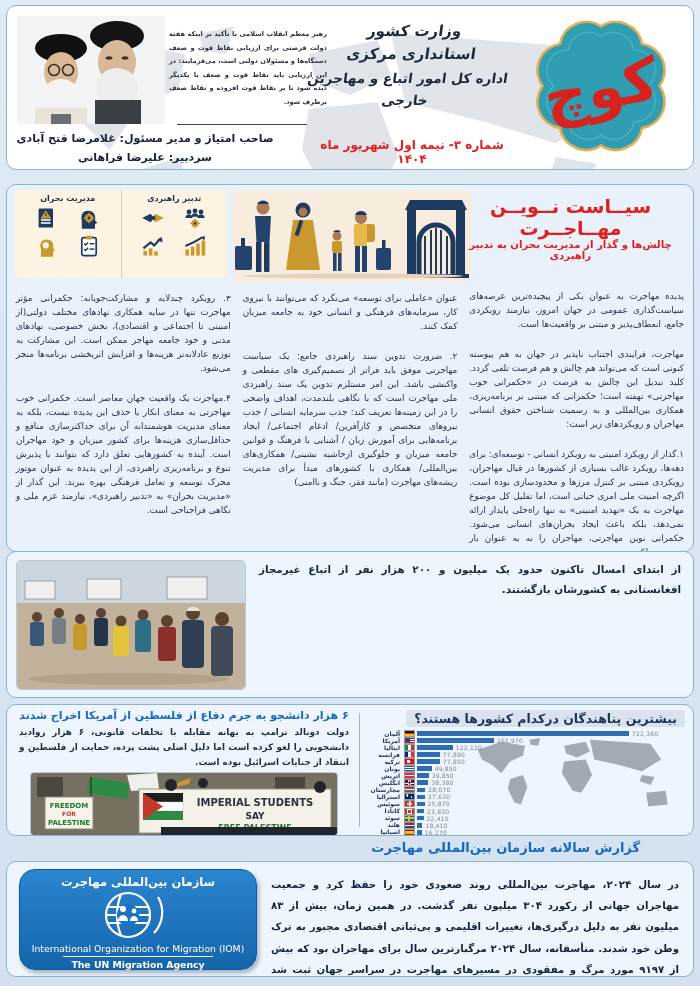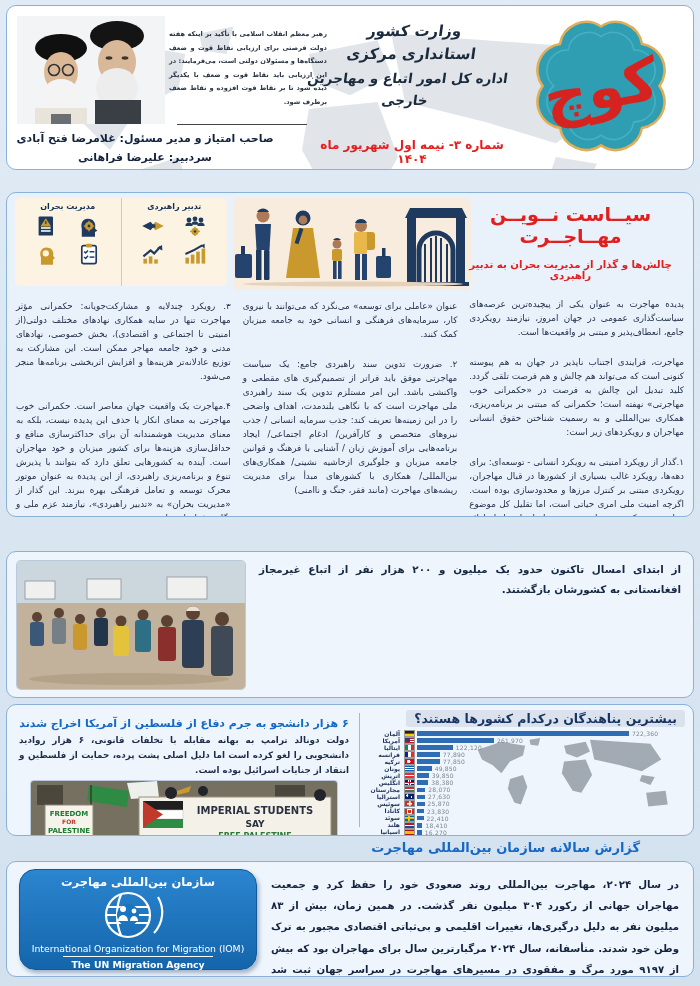--- a/index.html
+++ b/index.html
@@ -15,45 +15,45 @@
 .quote{position:absolute;left:162px;top:22px;width:158px;font-size:6.6px;line-height:2.05;text-align:justify;color:#2a3545;font-weight:bold}
 .quote-rule{position:absolute;left:170px;top:118px;width:130px;border-top:1px solid #444}
 .masthead{position:absolute;left:285px;top:14px;width:235px;text-align:center;color:#1b2b3e;font-weight:bold;transform:skewX(-8deg)}
 .m1{font-size:15px;line-height:1.55}
 .m2{font-size:15px;line-height:1.55}
 .m3{font-size:13.5px;line-height:1.7}
 .issue{position:absolute;left:300px;top:132px;width:210px;text-align:center;color:#e51f1f;font-weight:bold;font-size:12px}
 .pub{position:absolute;left:8px;top:124px;width:260px;text-align:center;font-weight:bold;color:#13233f;font-size:11px;line-height:1.7}
 #medallion{position:absolute;right:8px;top:2px;width:168px;height:160px}
 
-#card1{top:192px;height:325px;background:#e9f2fb}
+#card1{top:184px;height:368px;background:#e9f2fb}
 .icons-panel{position:absolute;right:auto;left:8px;top:5px;width:212px;height:88px;background:#fdf3e2;border-radius:6px;display:flex;direction:ltr}
 .icon-group{flex:1;padding:4px 2px;text-align:center}
 .icon-group + .icon-group{border-left:1px solid #ddcba8}
 .icon-group-label{font-size:8px;font-weight:bold;color:#14304f;margin-bottom:3px}
 .icon-grid{display:grid;grid-template-columns:24px 24px;gap:4px 18px;justify-content:center}
 .family-wrap{position:absolute;left:226px;top:5px;width:238px;height:92px;background:#f8ecdf;border-radius:6px}
 .a1-head{position:absolute;right:10px;top:10px;width:225px;text-align:center}
 .a1-title{color:#e31e1e;font-weight:bold;font-size:19px;letter-spacing:-.5px}
-.a1-sub{color:#e31e1e;font-weight:bold;font-size:10.2px;margin-top:12px}
+.a1-sub{color:#e31e1e;font-weight:bold;font-size:10.2px;}
 .cols{position:absolute;top:104px;left:9px;right:9px;bottom:6px;display:flex;gap:12px}
 .col{flex:1;font-size:8.8px;line-height:14px;text-align:justify;color:#1d2c49}
 .col p + p{margin-top:16px}
 .col-m{padding-top:2px}
 .col-l{padding-top:2px}
 
 #card2{top:551px;height:147px}
 .a2-photo{position:absolute;left:10px;top:9px;width:228px;height:128px;border-radius:4px;overflow:hidden;box-shadow:0 0 0 1px #b9cadd}
 .a2-text{position:absolute;right:12px;left:252px;top:8px}
 .a2-title{color:#1668c5;font-weight:bold;font-size:15px;text-align:center;margin-bottom:10px}
 .a2-lead{font-weight:bold;font-size:10.4px;line-height:1.9;text-align:justify;color:#152844}
 .a2-body{font-weight:bold;font-size:10.4px;line-height:2.05;text-align:justify;color:#152844;margin-top:6px}
 
 #card3{top:704px;height:132px}
-.c3-article{position:absolute;left:8px;top:12px;width:338px;height:122px}
+.c3-article{position:absolute;left:8px;top:4px;width:338px;height:122px}
 .c3-divider{position:absolute;left:352px;top:8px;bottom:8px;border-left:1.5px solid #9fb9d6}
 .a3-title{color:#1668c5;font-weight:bold;font-size:11px;text-align:center;margin-bottom:3px}
 .a3-body{font-size:8.8px;font-weight:bold;line-height:1.72;text-align:justify;color:#1d2c49;padding:0 4px}
 .a3-photo{width:306px;height:62px;margin:3px auto 0;border-radius:3px;overflow:hidden;box-shadow:0 0 0 1px #b9cadd}
 .c3-chart{position:absolute;right:8px;top:3px;width:330px;height:126px}
 .chart-title{display:inline-block;font-size:12.5px;font-weight:bold;color:#17335f;background:rgba(110,130,160,.16);border-radius:3px;padding:1px 8px;margin-bottom:3px}
 #chart-map{position:absolute;right:0;top:24px;width:216px;height:98px;opacity:.9;z-index:0}
 #chart-rows{position:relative;z-index:2}
 .crow{display:flex;align-items:center;height:7.05px;direction:ltr}
 .clab{width:48px;text-align:right;font-size:6px;font-weight:bold;color:#1c2f55;padding-left:2px;padding-right:3px;white-space:nowrap;line-height:1}

